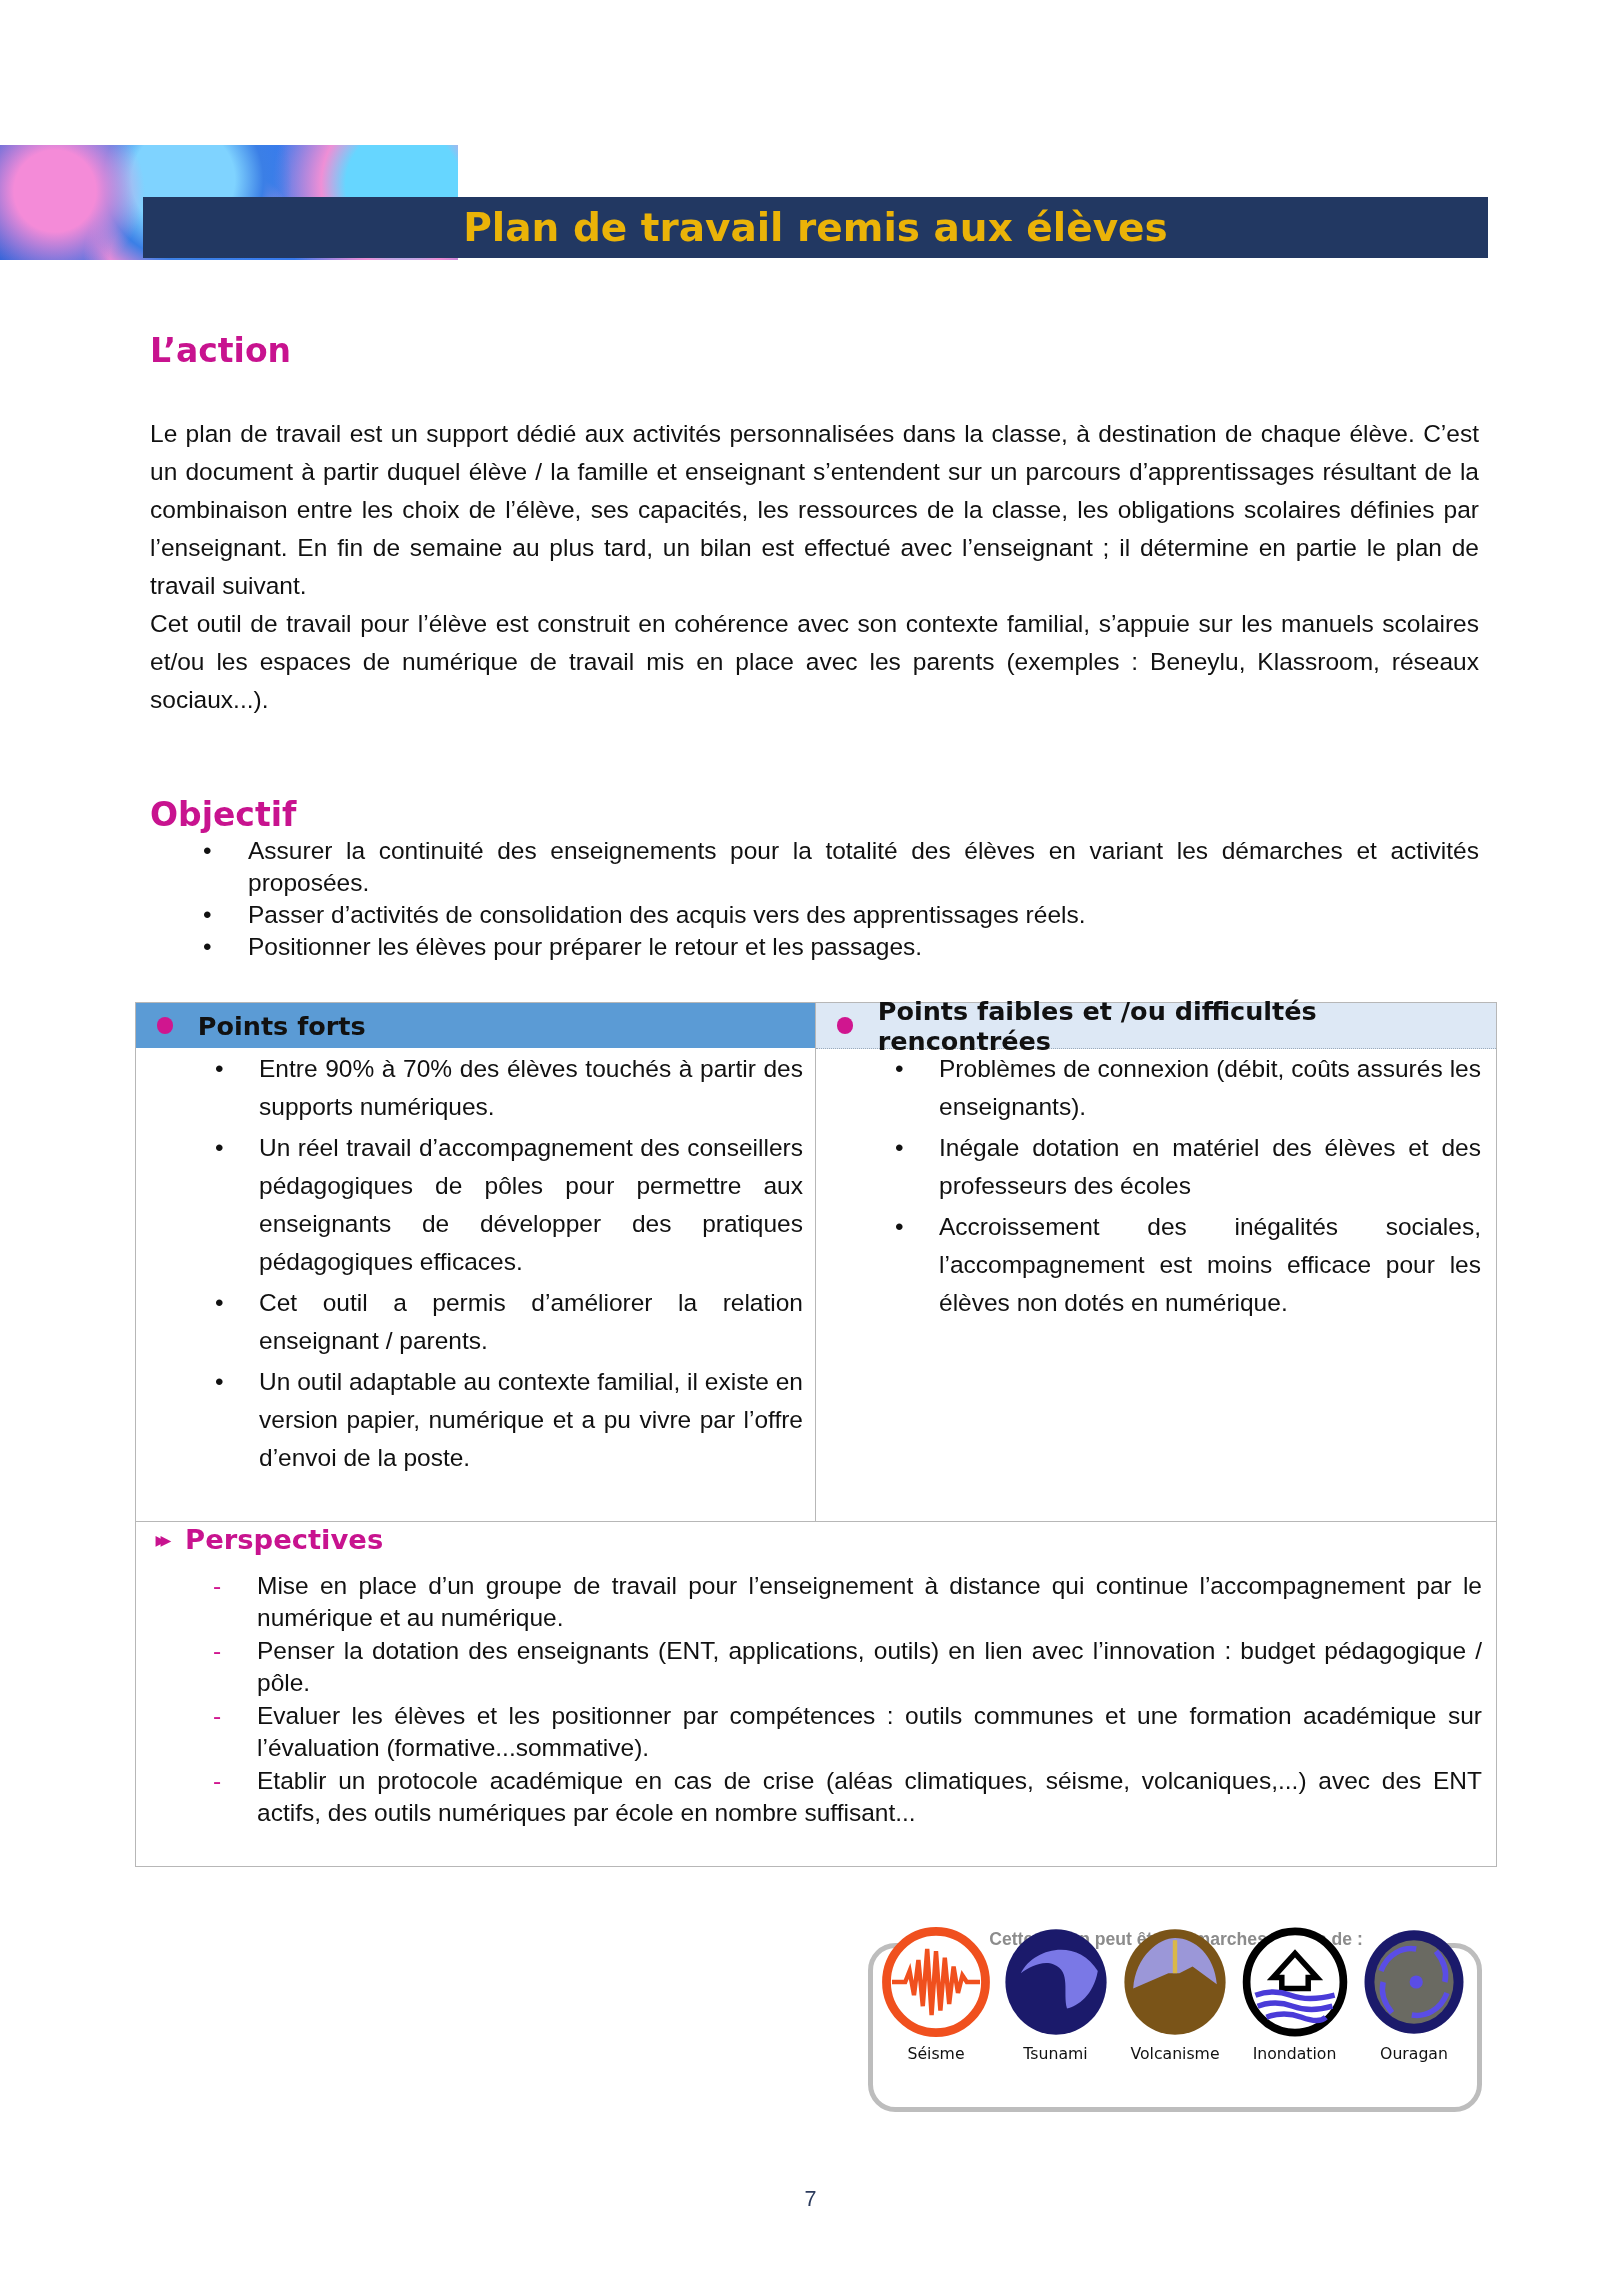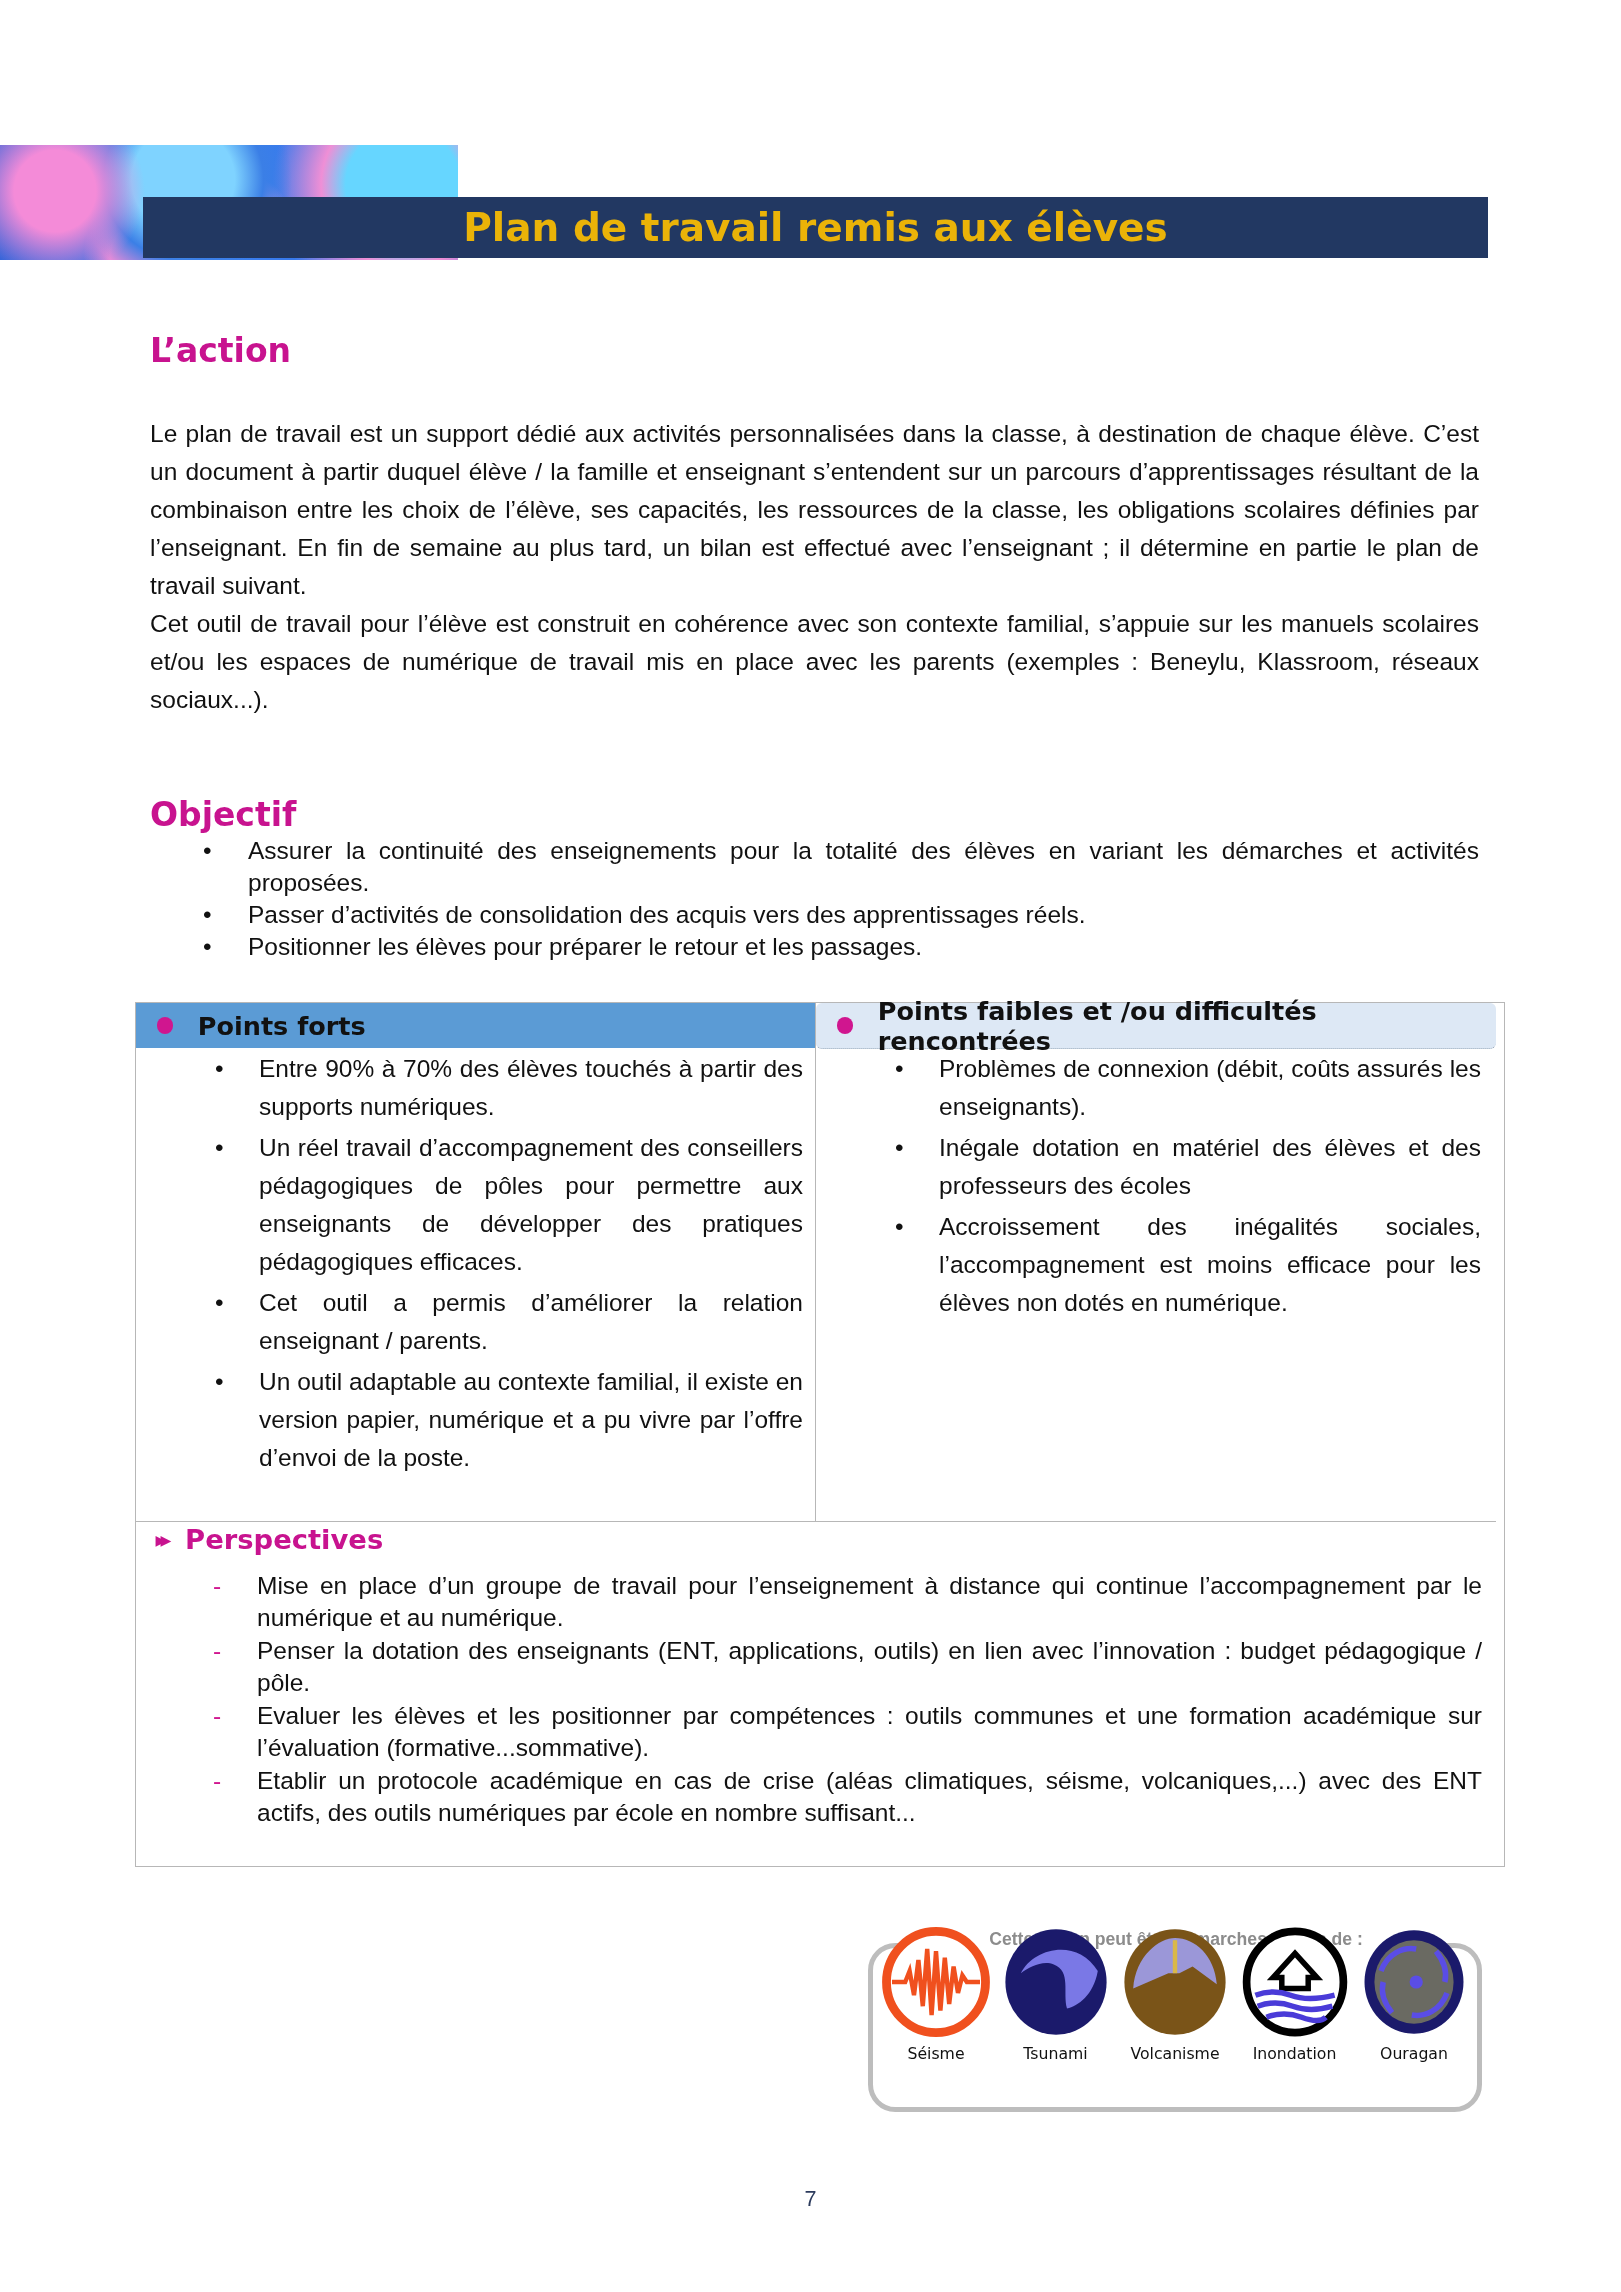--- a/index.html
+++ b/index.html
@@ -33,29 +33,28 @@
   .body-text p { margin: 0; }
   .obj-list {
     position: absolute; left: 150px; top: 835px; width: 1329px; margin: 0; padding: 0; list-style: none;
     font-size: 24.5px; line-height: 32px; text-align: justify;
   }
   .obj-list li { position: relative; padding-left: 98px; }
   .obj-list li::before { content: "•"; position: absolute; left: 53px; top: 0; }
   .table {
     position: absolute; left: 135px; top: 1002px; width: 1360px; height: 863px;
     border: 1px solid #b7b7b7;
-    padding-left: 8px;
   }
   .th-left {
     position: absolute; left: 0; top: 0; width: 679px; height: 45px; background: #5b9bd5;
     display: flex; align-items: center;
   }
   .th-right {
     position: absolute; left: 680px; top: 0; width: 680px; height: 45px; background: #dde8f5;
-    display: flex; align-items: center; border-bottom: 1px dotted #9ab; border-radius: 6px;
+    display: flex; align-items: center; border-bottom: 1px dotted #9ab;
   }
   .dot { width: 16.7px; height: 16.7px; border-radius: 50%; background: #d0168f; margin-left: 20.6px; margin-right: 24.5px; }
   .th-label { font-family: "DejaVu Sans", sans-serif; font-weight: bold; font-size: 25.5px; color: #111; }
   .col-divider { position: absolute; left: 679px; top: 0; width: 1px; height: 518px; background: #b7b7b7; }
   .row-divider { position: absolute; left: 0; top: 518px; width: 1360px; height: 1px; background: #b7b7b7; }
   .col-list {
     position: absolute; top: 47px; margin: 0; padding: 0; list-style: none;
     font-size: 24.5px; line-height: 38px; text-align: justify;
   }
   .col-list li { position: relative; padding-left: 0; margin-bottom: 2.9px; }

